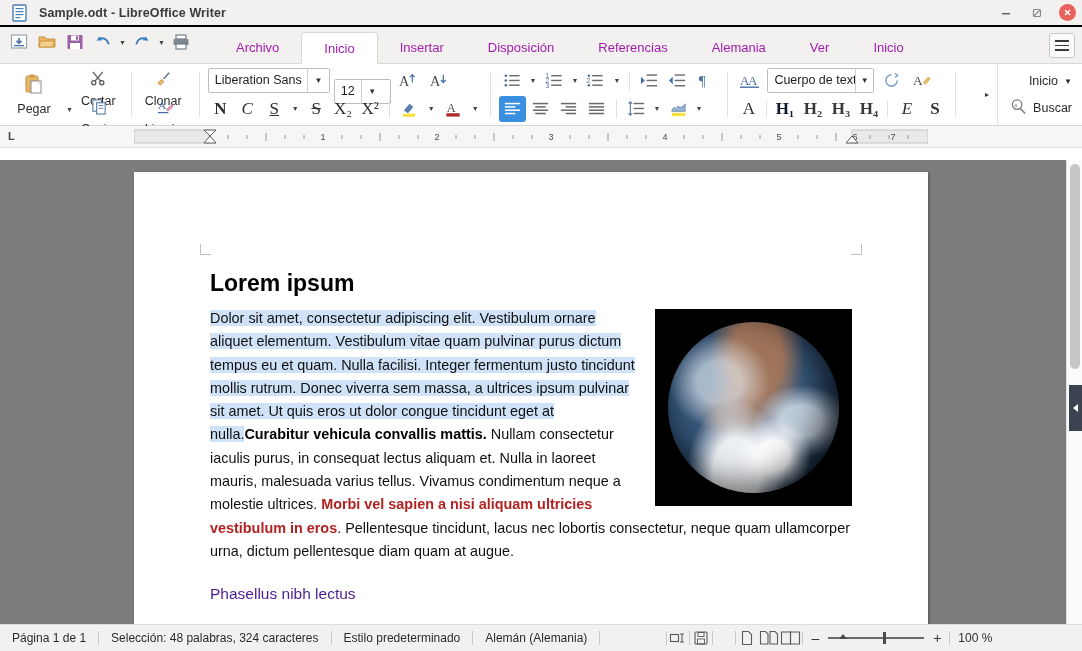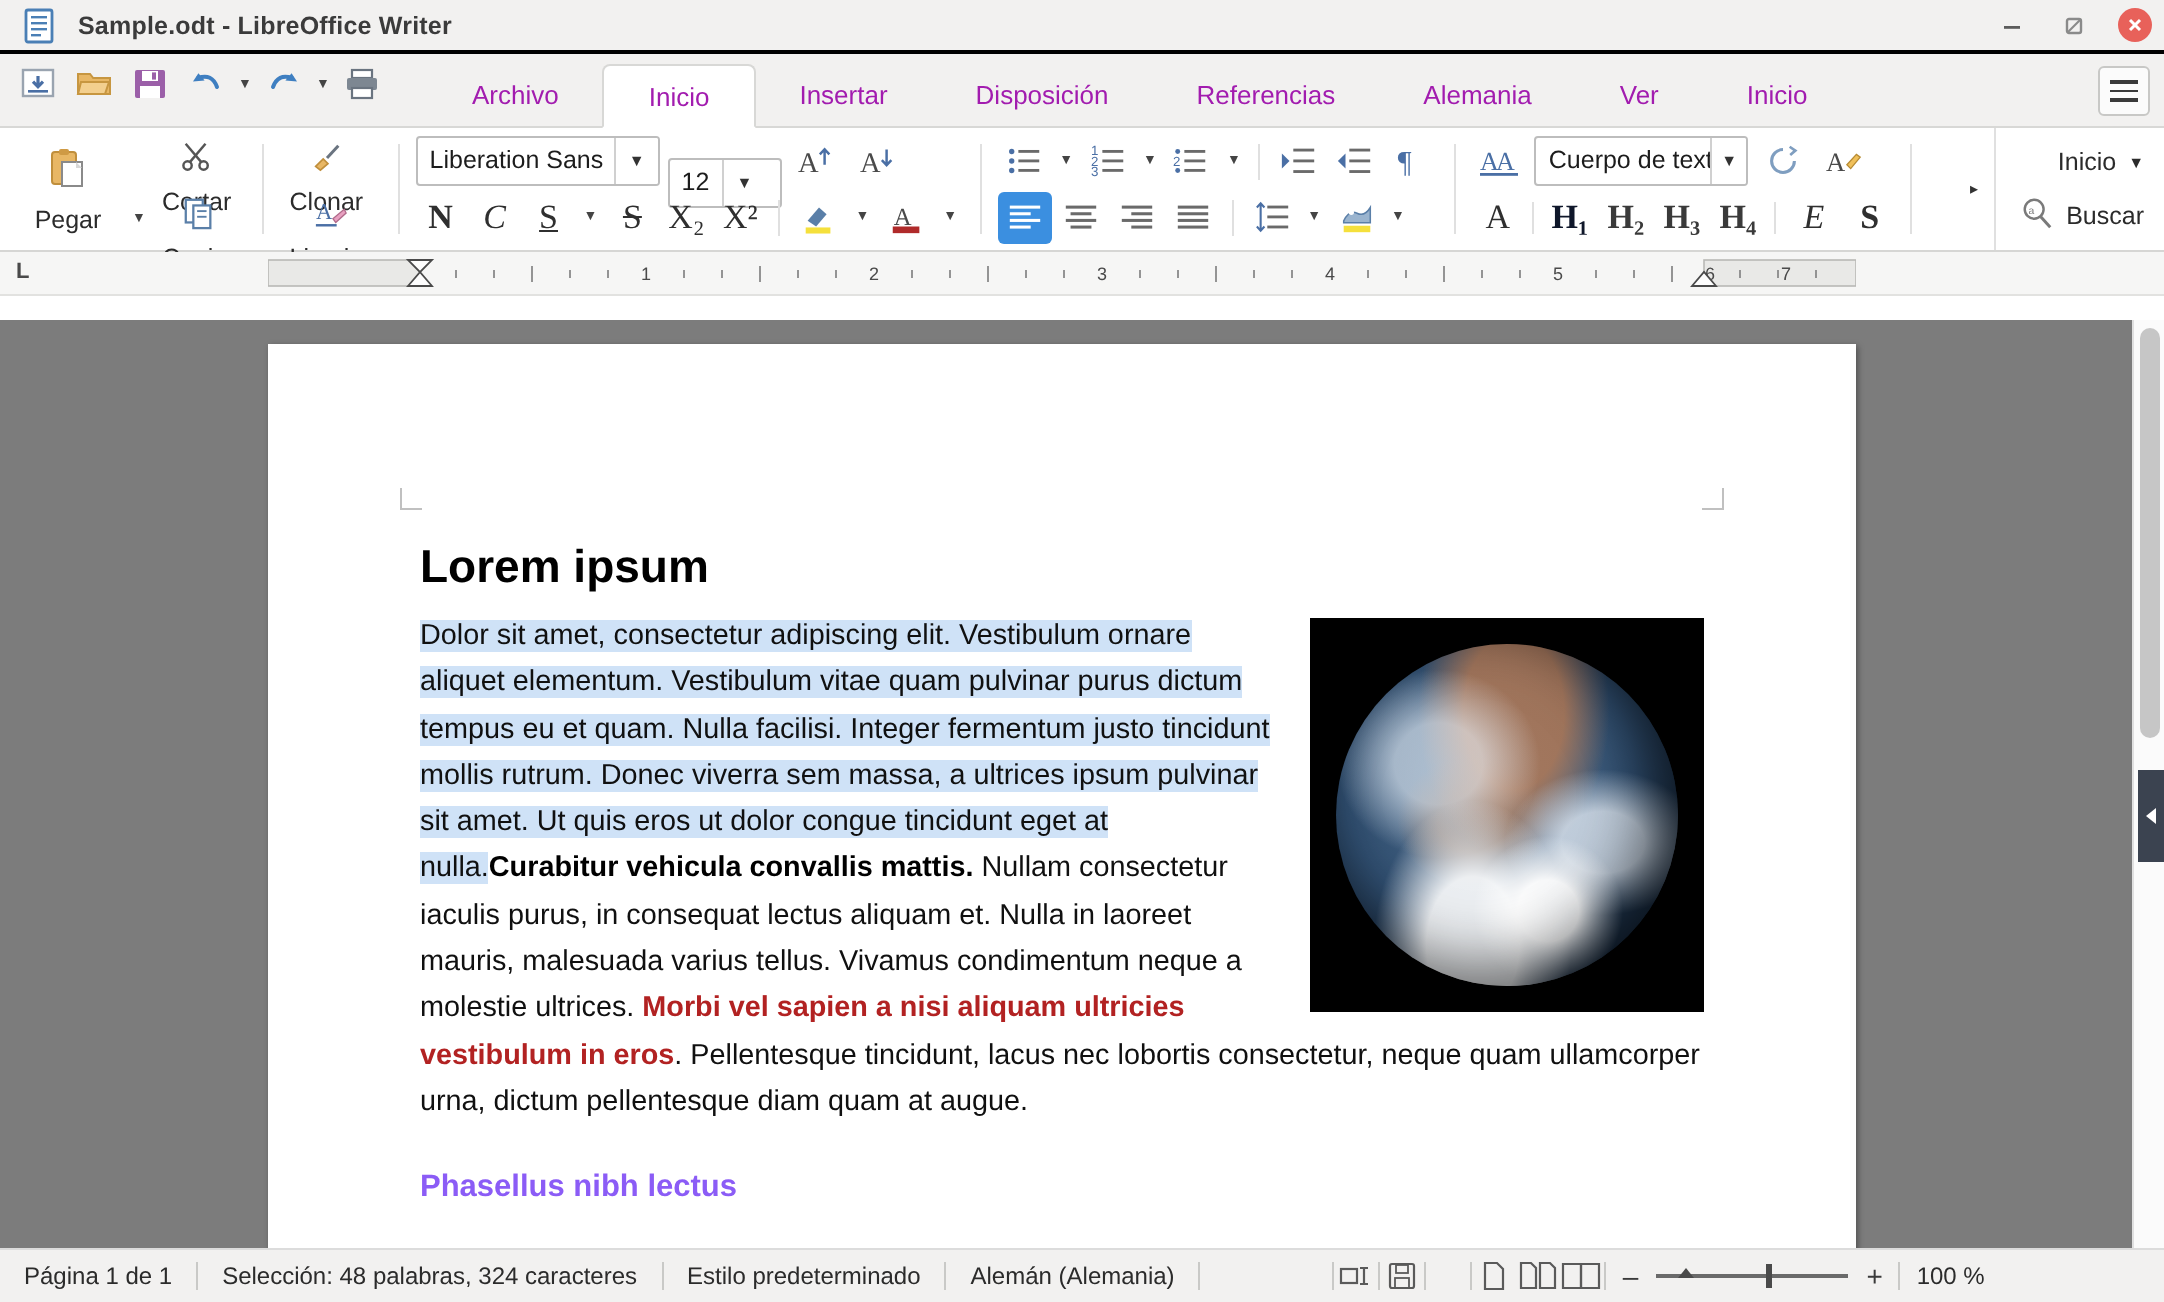--- a/index.html
+++ b/index.html
@@ -270,22 +270,22 @@
   h1.doc-h1 {
     margin: 0 0 10px 0;
     font-size: 23px;
     font-weight: bold;
     color: #000;
     font-family: "Liberation Sans", sans-serif;
   }
   h2.doc-h2 {
     margin: 22px 0 8px 0;
     font-size: 15.5px;
-    font-weight: bold;
-    color: #8b5cf6;
+    font-weight: normal;
+    color: #4c1d95;
   }
   p.doc-p {
     margin: 0;
     font-size: 14.4px;
     line-height: 23.3px;
     color: #101010;
     text-align: left;
   }
   .sel { background: #cfe2f7; }
   .redbold { color: #b22222; font-weight: bold; }

